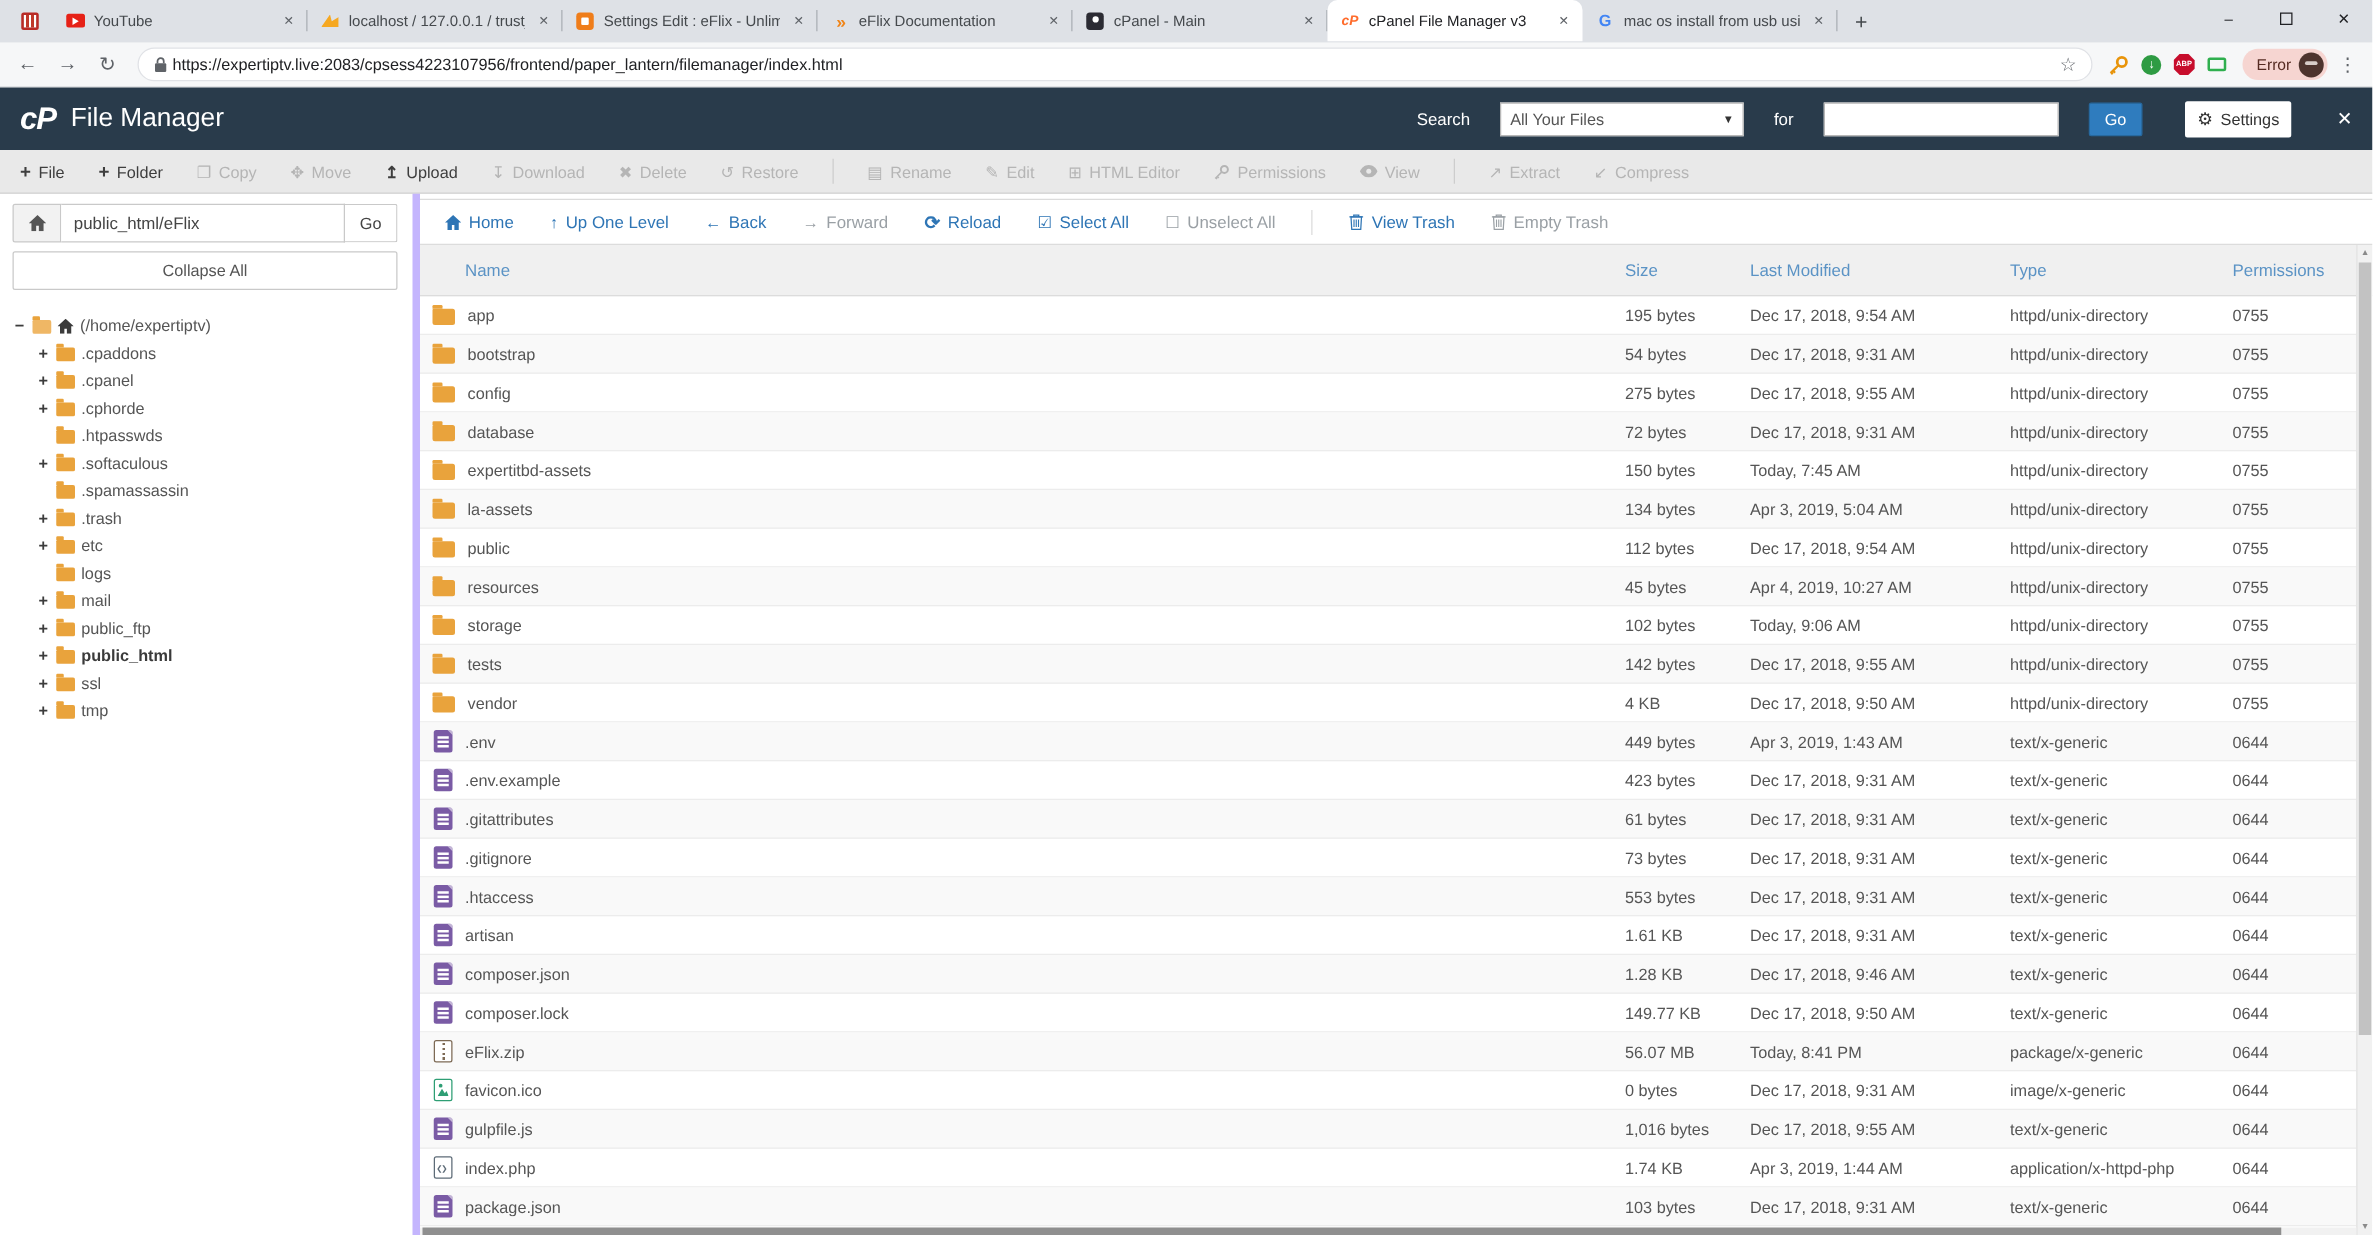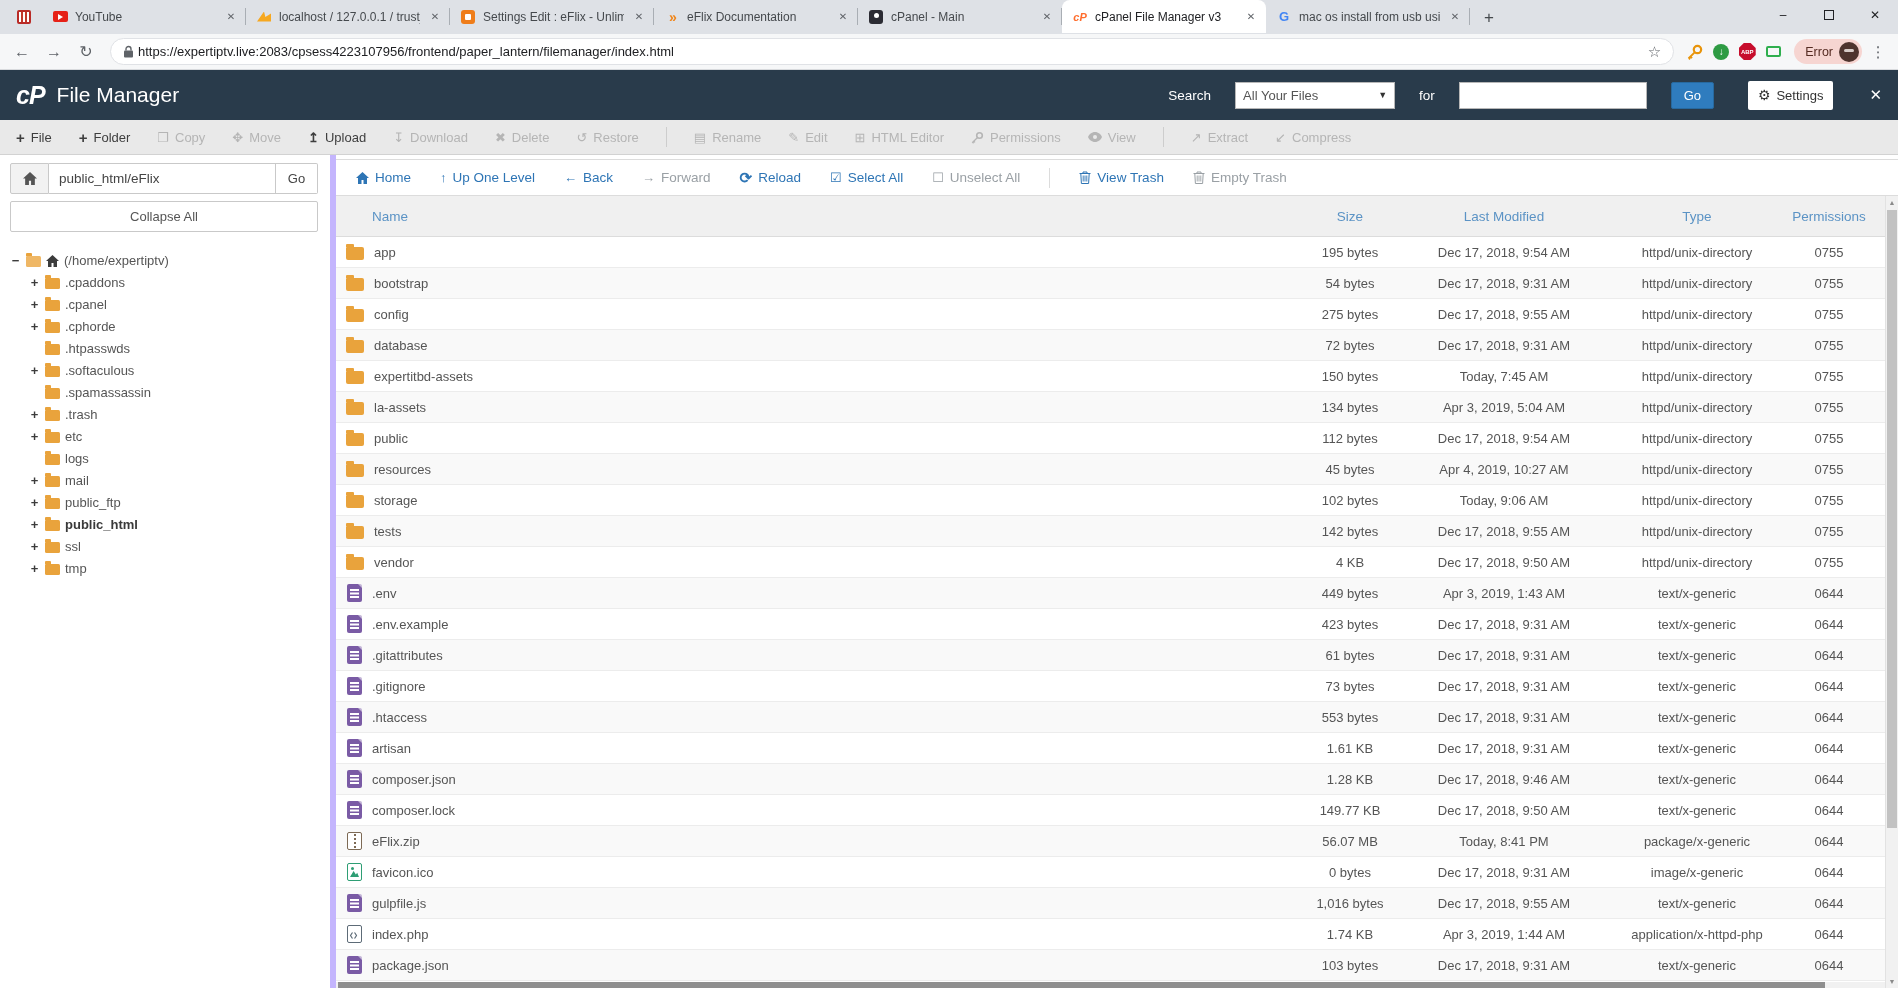--- a/index.html
+++ b/index.html
@@ -49,21 +49,21 @@
   .error-chip .lbl { font-size:12.5px; color:#552b22; }
   .avatar-circle { width:20px; height:20px; border-radius:50%; background:#4e342e; position:relative; }
   .avatar-circle::after { content:''; position:absolute; left:5px; top:7px; width:10px; height:3px; background:#d7ccc8; border-radius:2px; }
   .menu-dots { font-size:15px; color:#5f6368; width:24px; }
 
   
   .cp-header { height:50px; background:#293b4b; display:flex; align-items:center; padding:0 16px; color:#fff; }
   .cp-logo { font-weight:bold; font-style:italic; font-size:25px; letter-spacing:-1px; }
   .cp-title { font-size:21px; font-weight:400; margin-left:12px; }
   .cp-search { margin-left:auto; display:flex; align-items:center; gap:24px; font-size:13.5px; }
-  .scope-select { width:160px; height:27px; background:#fff; border:1px solid #b7b7b7; color:#555; font-size:13px; display:flex; align-items:center; justify-content:space-between; padding:0 7px; }
+  .scope-select { width:195px; height:27px; background:#fff; border:1px solid #b7b7b7; color:#555; font-size:13px; display:flex; align-items:center; justify-content:space-between; padding:0 7px; }
   .scope-caret { font-size:9px; color:#333; }
   .search-input { width:188px; height:27px; border:1px solid #b7b7b7; padding:0 6px; font-size:13px; font-family:inherit; }
   .go-btn { width:43px; height:27px; background:#2f7cbe; border:1px solid #27699f; border-radius:2px; color:#fff; font-size:13px; }
   .settings-btn { height:29px; background:#fff; border-radius:2px; color:#333; display:flex; align-items:center; gap:6px; padding:0 10px; font-size:13px; margin-left:10px; }
   .gear { font-size:14px; color:#333; }
   .header-x { color:#fff; font-size:15px; margin-left:12px; }
 
   
   .cp-toolbar { height:35px; background:#e9e9e9; border-bottom:1px solid #d2d2d2; display:flex; align-items:center; padding:0 16px; gap:27px; font-size:13px; }
   .tool { display:flex; align-items:center; gap:6px; color:#3e3e3e; cursor:pointer; }
@@ -89,21 +89,21 @@
   .tree-label.bold { font-weight:bold; color:#3a3a3a; }
   .tree-house { color:#3c3c3c; display:flex; margin-top:1px; }
 
   .main { flex:1; border-left:6px solid #c4b5fd; margin-left:2px; padding-top:4px; display:flex; flex-direction:column; position:relative; min-width:0; }
   .fm-nav { height:37px; border-top:1px solid #dcdcdc; border-bottom:1px solid #dcdcdc; display:flex; align-items:center; padding:0 20px; gap:29px; font-size:13.5px; flex:none; }
   .nav-item { display:flex; align-items:center; gap:6px; color:#2e75b5; cursor:pointer; }
   .nav-item.disabled { color:#9aa0a5; cursor:default; }
   .nav-item .ti { display:flex; align-items:center; font-size:13px; }
   .nav-sep { width:1px; height:20px; background:#dcdcdc; }
 
-  .fm-table { flex:1; overflow:hidden; position:relative;text-align:center; }
+  .fm-table { flex:1; overflow:hidden; position:relative; }
   .thead { display:flex; align-items:center; height:41px; background:#f0f0f0; border-bottom:1px solid #dcdcdc; font-size:13.5px; color:#5b93c5; padding-right:26px; }
   .trow { display:flex; align-items:center; height:31px; border-bottom:1px solid #ececec; font-size:13px; color:#555; padding-right:26px; cursor:pointer; }
   .trow.odd { background:#f9f9f9; }
   .c-name { flex:1; min-width:0; display:flex; align-items:center; padding-left:11px; gap:10px; }
   .thead .c-name { padding-left:36px; }
   .c-size { width:100px; flex:none; }
   .c-mod  { width:208px; flex:none; }
   .c-type { width:178px; flex:none; }
   .c-perm { width:86px; flex:none; }
   .name-txt { white-space:nowrap; overflow:hidden; text-overflow:ellipsis; }

